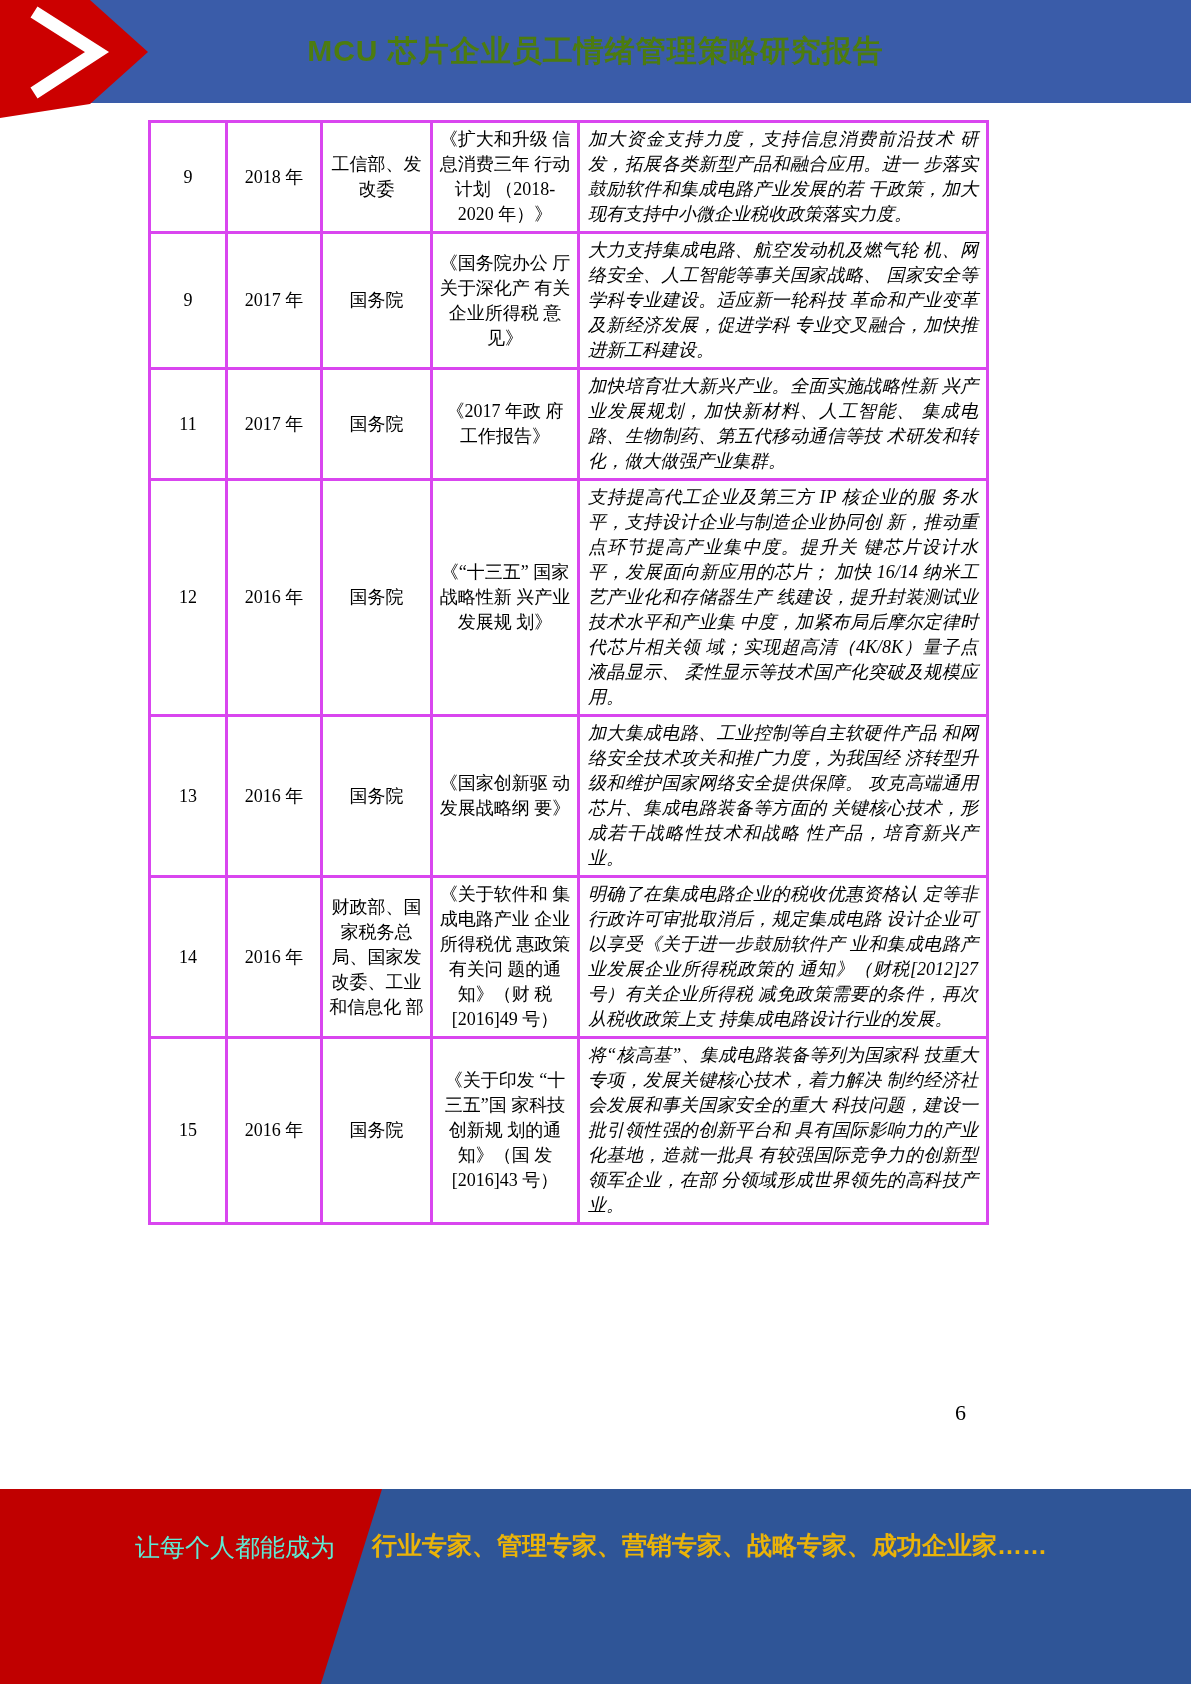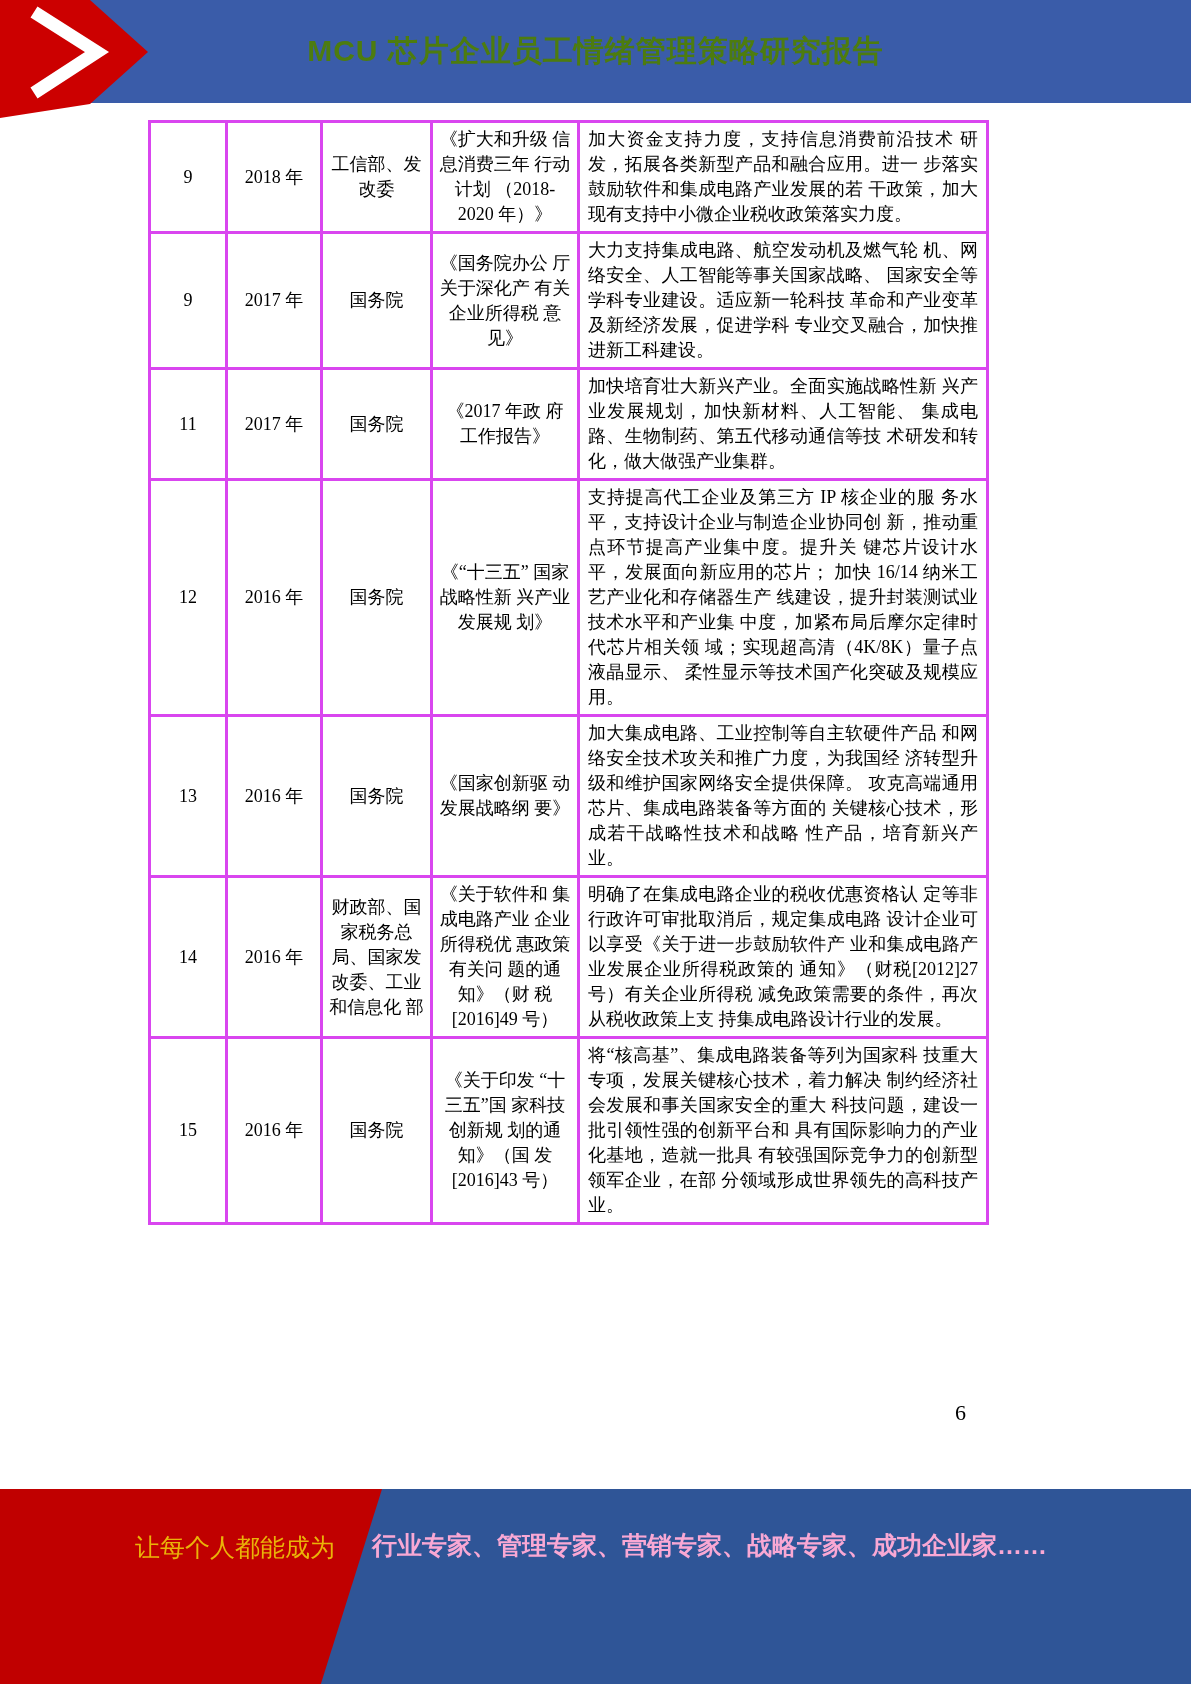--- a/index.html
+++ b/index.html
@@ -34,45 +34,46 @@
     padding:4px 6px;
     line-height:25px;
     overflow-wrap:break-word;
   }
   .policy-table td.c{
     text-align:center;vertical-align:middle;
   }
   .policy-table td.content{
     text-align:justify;vertical-align:middle;
     padding:4px 8px;
+    font-style:italic;
   }
   
   .page-number{
     position:absolute;left:955px;top:1400px;
     font-size:22px;color:#000;
   }
   
   .footer{
     position:absolute;left:0;bottom:0;width:100%;height:195px;
     background:#2f5597;
   }
   .footer-red{
     position:absolute;left:0;top:0;height:100%;width:382px;
     background:#c00000;
     clip-path:polygon(0 0,100% 0,84% 100%,0 100%);
   }
   .footer-left-text{
     position:absolute;left:135px;top:42px;
-    color:#eab308;font-size:25px;
+    color:#5eead4;font-size:25px;
     font-family:"Liberation Sans","DejaVu Sans",sans-serif;
     font-weight:normal;white-space:nowrap;z-index:2;
   }
   .footer-right-text{
     position:absolute;left:372px;top:40px;
-    color:#f9a8d4;font-size:25px;font-weight:bold;
+    color:#eab308;font-size:25px;font-weight:bold;
     font-family:"Liberation Sans","DejaVu Sans",sans-serif;
     white-space:nowrap;z-index:2;
   }
 </style>
 </head>
 <body>
 
 <div class="page">
 
   <div class="banner"></div>

